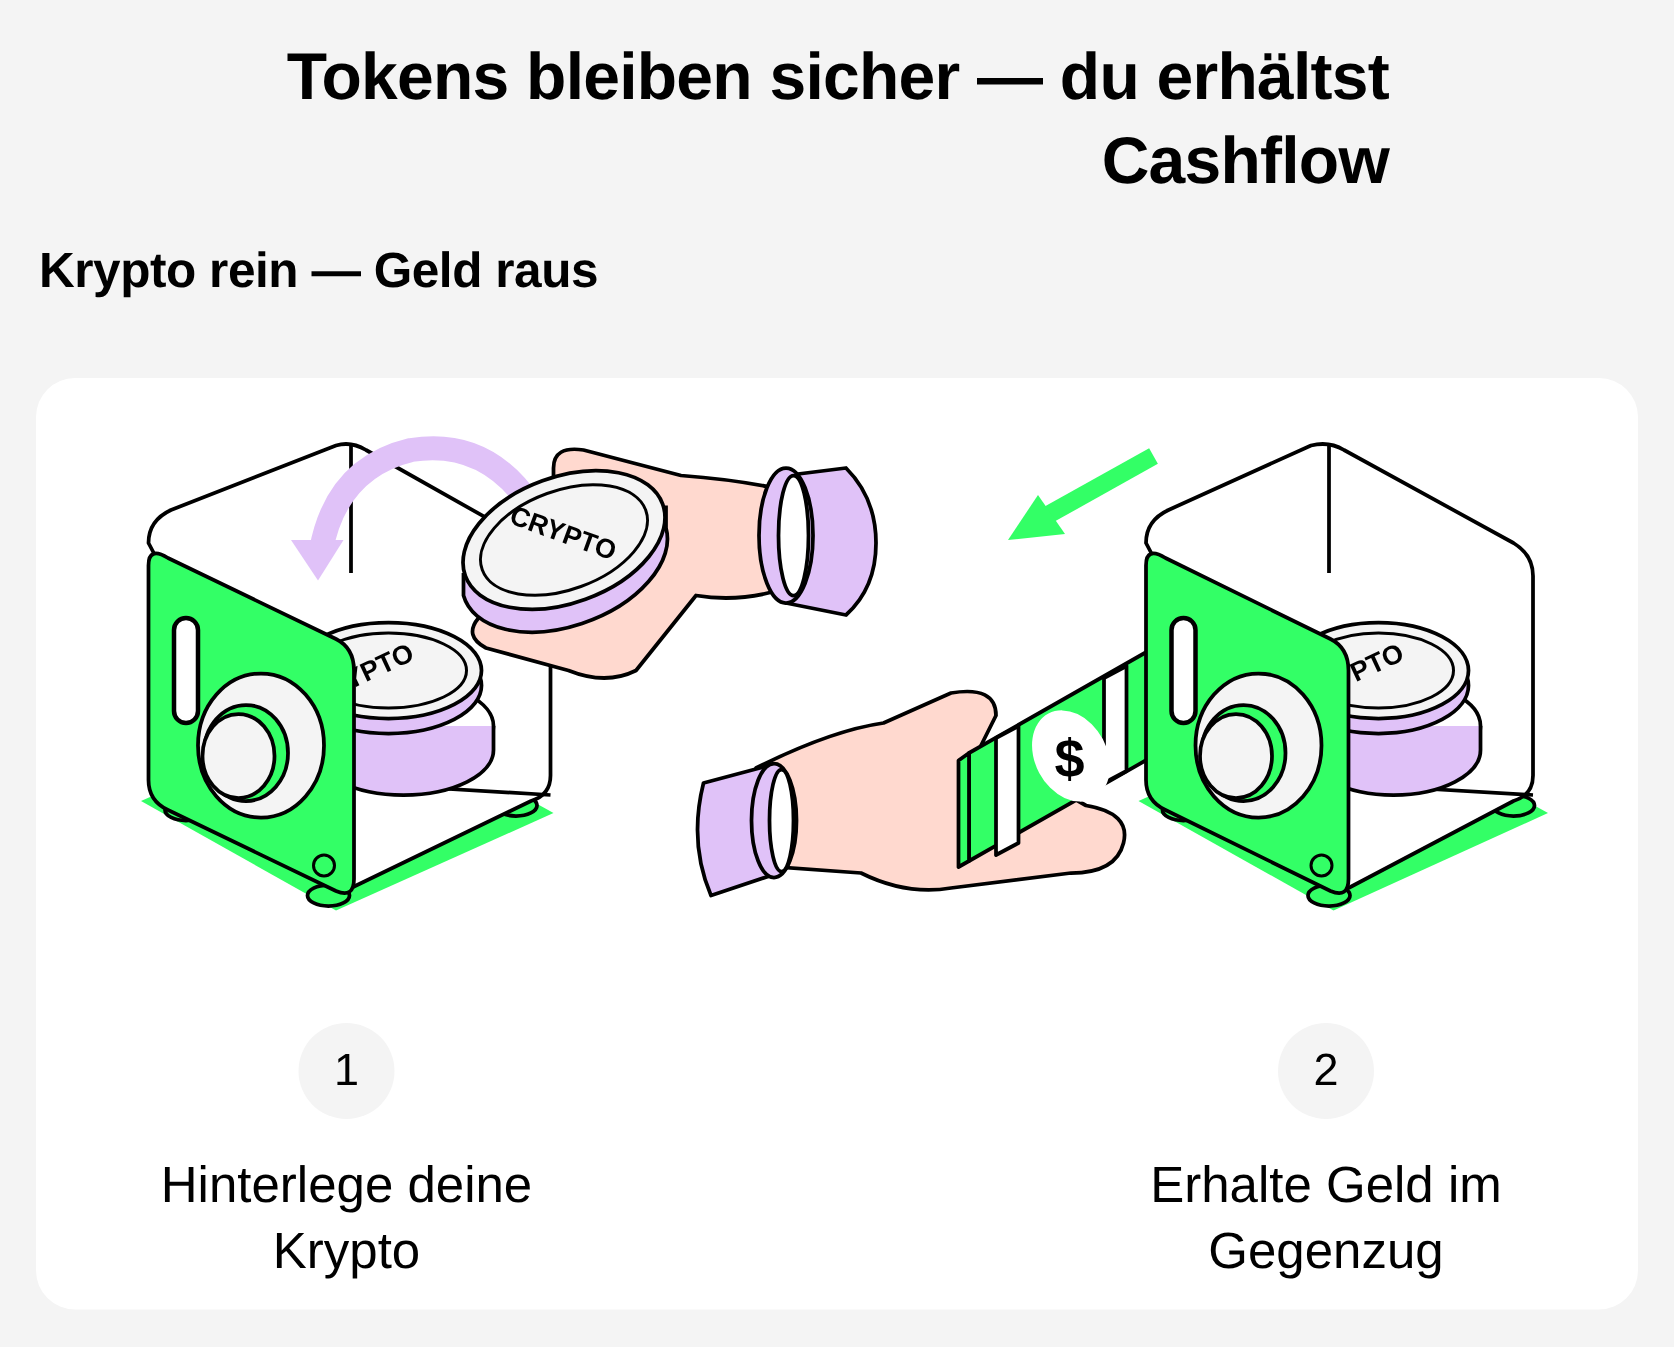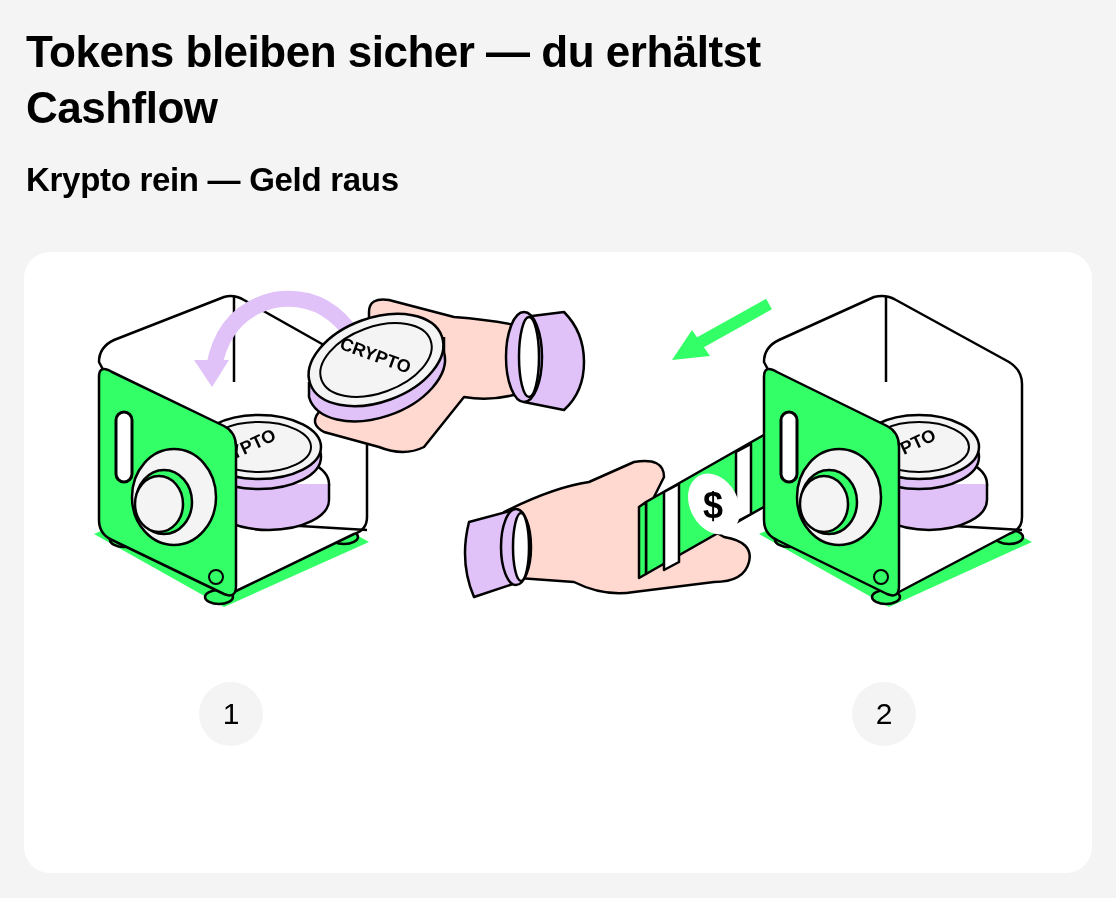--- a/index.html
+++ b/index.html
@@ -15,20 +15,21 @@
   }
   .title {
     position: absolute;
     left: 26px; top: 24px;
     width: 900px;
     font-size: 44px;
     font-weight: 700;
     line-height: 56px;
     letter-spacing: -0.5px;
     margin: 0;
+    text-align: right;
   }
   .subtitle {
     position: absolute;
     left: 26px; top: 158px;
     font-size: 33px;
     font-weight: 700;
     line-height: 44px;
     letter-spacing: -0.3px;
     margin: 0;
     text-align: right;
@@ -175,18 +176,22 @@
         <ellipse cx="815" cy="245" rx="42" ry="48" fill="#F4F4F4"></ellipse>
         <ellipse cx="805" cy="250" rx="28" ry="32" fill="#33FF66"></ellipse>
         <ellipse cx="800" cy="252" rx="24" ry="28" fill="#F4F4F4"></ellipse>
       </g>
       <circle cx="857" cy="325" r="7" fill="none" stroke-width="2"></circle>
     </g>
   </svg>
 
   <div class="step step-1">
     <div class="badge">1</div>
+    <div class="step-label">Hinterlege deine
+Krypto</div>
   </div>
 
   <div class="step step-2">
     <div class="badge">2</div>
+    <div class="step-label">Erhalte Geld im
+Gegenzug</div>
   </div>
 </div>
 
 </body></html>

